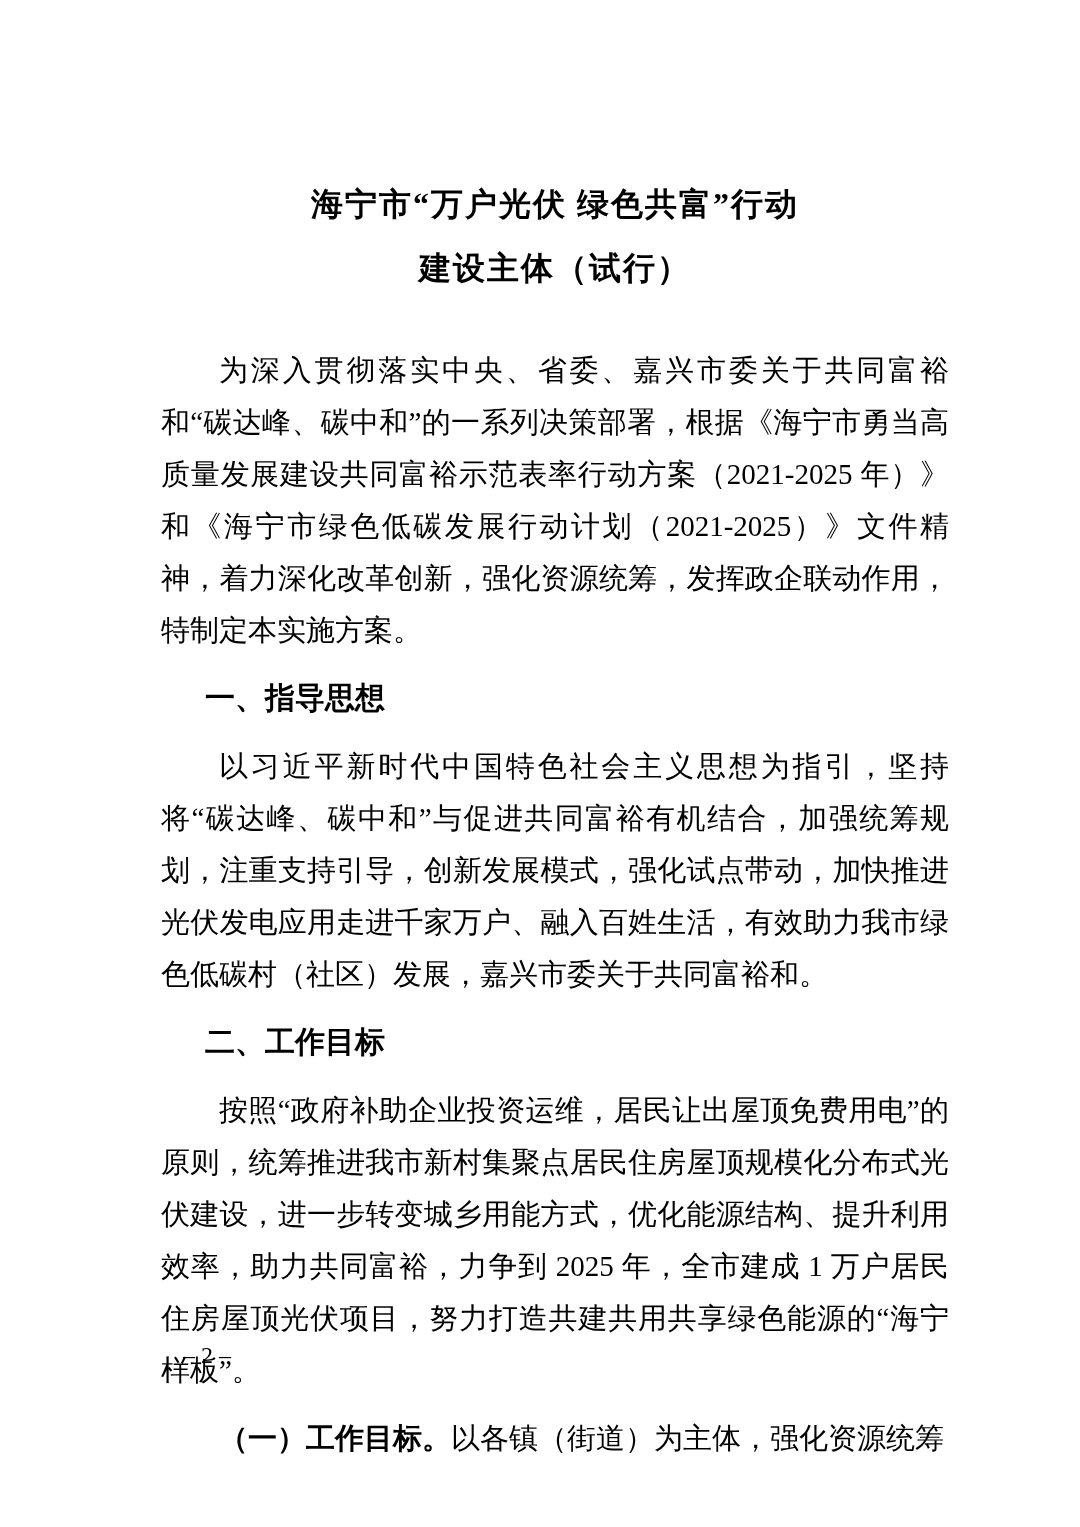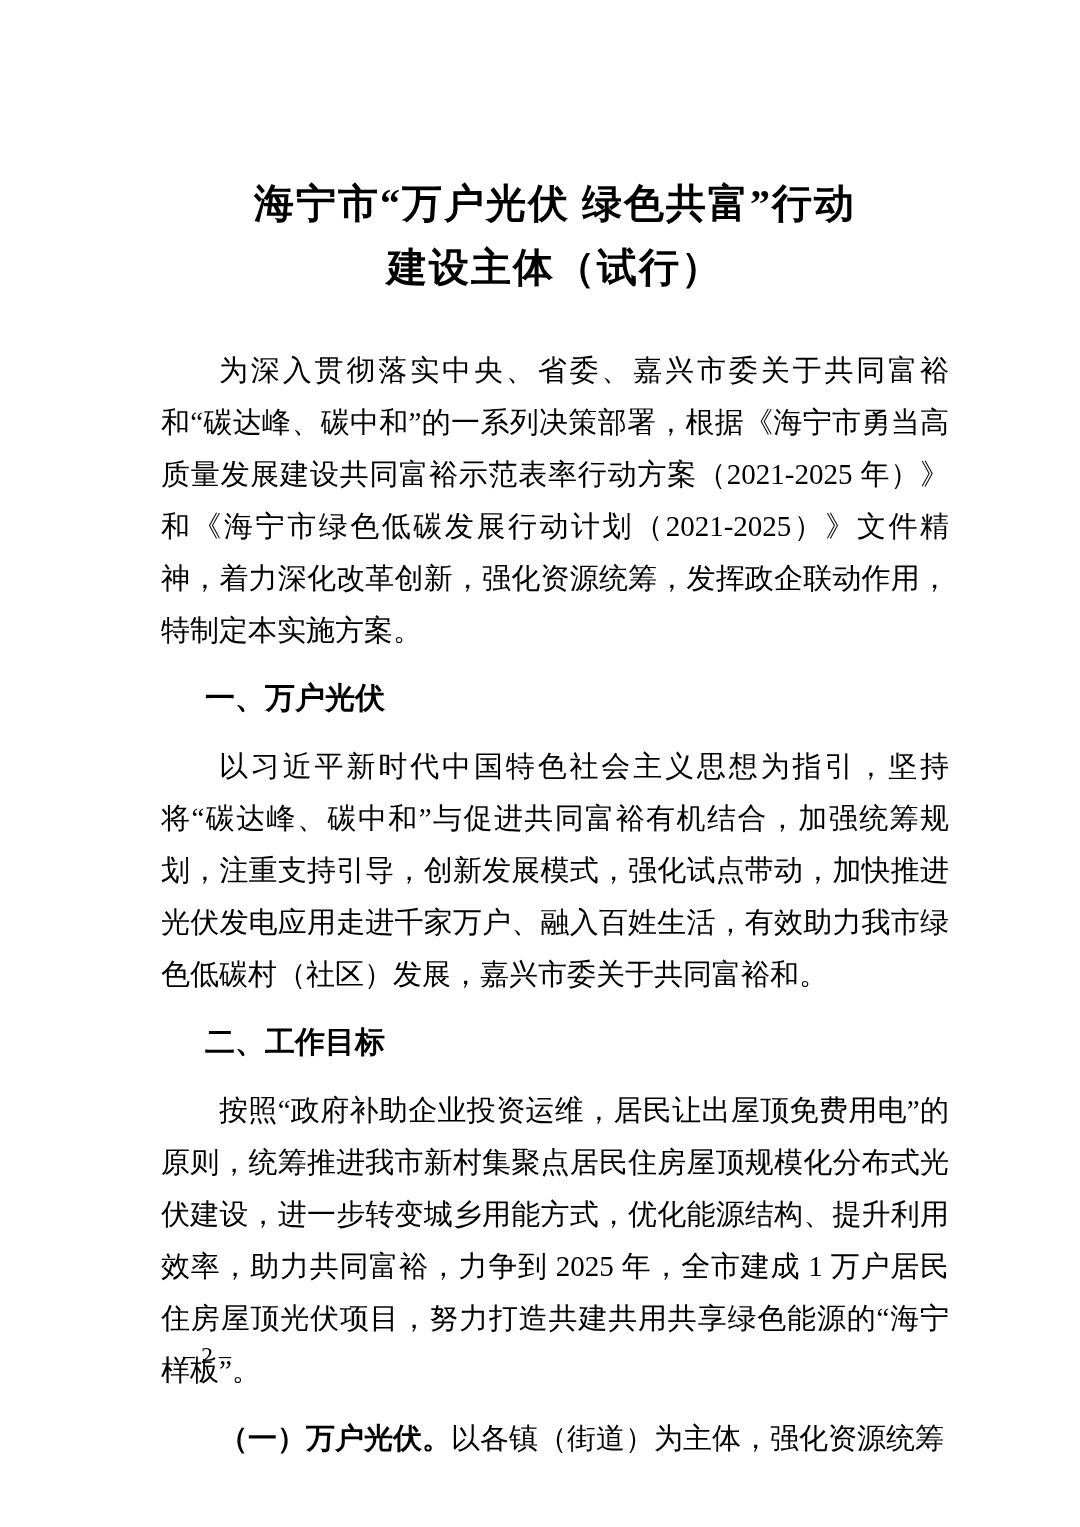--- a/index.html
+++ b/index.html
@@ -21,21 +21,21 @@
     overflow: hidden;
   }
   .content {
     position: absolute;
     left: 145px;
     top: 172px;
     width: 820px;
   }
   .doc-title {
     text-align: center;
-    font-size: 40px;
+    font-size: 32px;
     font-weight: bold;
     line-height: 64px;
     letter-spacing: 2px;
     font-family: "Liberation Serif", "DejaVu Serif", serif;
     margin: 0;
   }
   .body-text {
     margin-top: 44px;
   }
   .para {
@@ -74,28 +74,28 @@
 <div class="page">
   <div class="content">
 
     <h1 class="doc-title">海宁市“万户光伏 绿色共富”行动</h1>
     <h1 class="doc-title">建设主体（试行）</h1>
 
     <div class="body-text">
 
       <p class="para">为深入贯彻落实中央、省委、嘉兴市委关于共同富裕和“碳达峰、碳中和”的一系列决策部署，根据《海宁市勇当高质量发展建设共同富裕示范表率行动方案（2021-2025 年）》和《海宁市绿色低碳发展行动计划（2021-2025）》文件精神，着力深化改革创新，强化资源统筹，发挥政企联动作用，特制定本实施方案。</p>
 
-      <h2 class="heading">一、万户光伏</h2>
+      <h2 class="heading">一、指导思想</h2>
 
       <p class="para">以习近平新时代中国特色社会主义思想为指引，坚持将“碳达峰、碳中和”与促进共同富裕有机结合，加强统筹规划，注重支持引导，创新发展模式，强化试点带动，加快推进光伏发电应用走进千家万户、融入百姓生活，有效助力我市绿色低碳村（社区）发展，嘉兴市委关于共同富裕和。</p>
 
       <h2 class="heading">二、工作目标</h2>
 
       <p class="para">按照“政府补助企业投资运维，居民让出屋顶免费用电”的原则，统筹推进我市新村集聚点居民住房屋顶规模化分布式光伏建设，进一步转变城乡用能方式，优化能源结构、提升利用效率，助力共同富裕，力争到 2025 年，全市建成 1 万户居民住房屋顶光伏项目，努力打造共建共用共享绿色能源的“海宁样板”。</p>
 
 
-      <p class="para"><span class="lead">（一）万户光伏。</span><span>以各镇（街道）为主体，强化资源统筹</span></p>
+      <p class="para"><span class="lead">（一）工作目标。</span><span>以各镇（街道）为主体，强化资源统筹</span></p>
 
     </div>
   </div>
 
   <div class="page-number">– 2 –</div>
 </div>
 
 </body></html>

